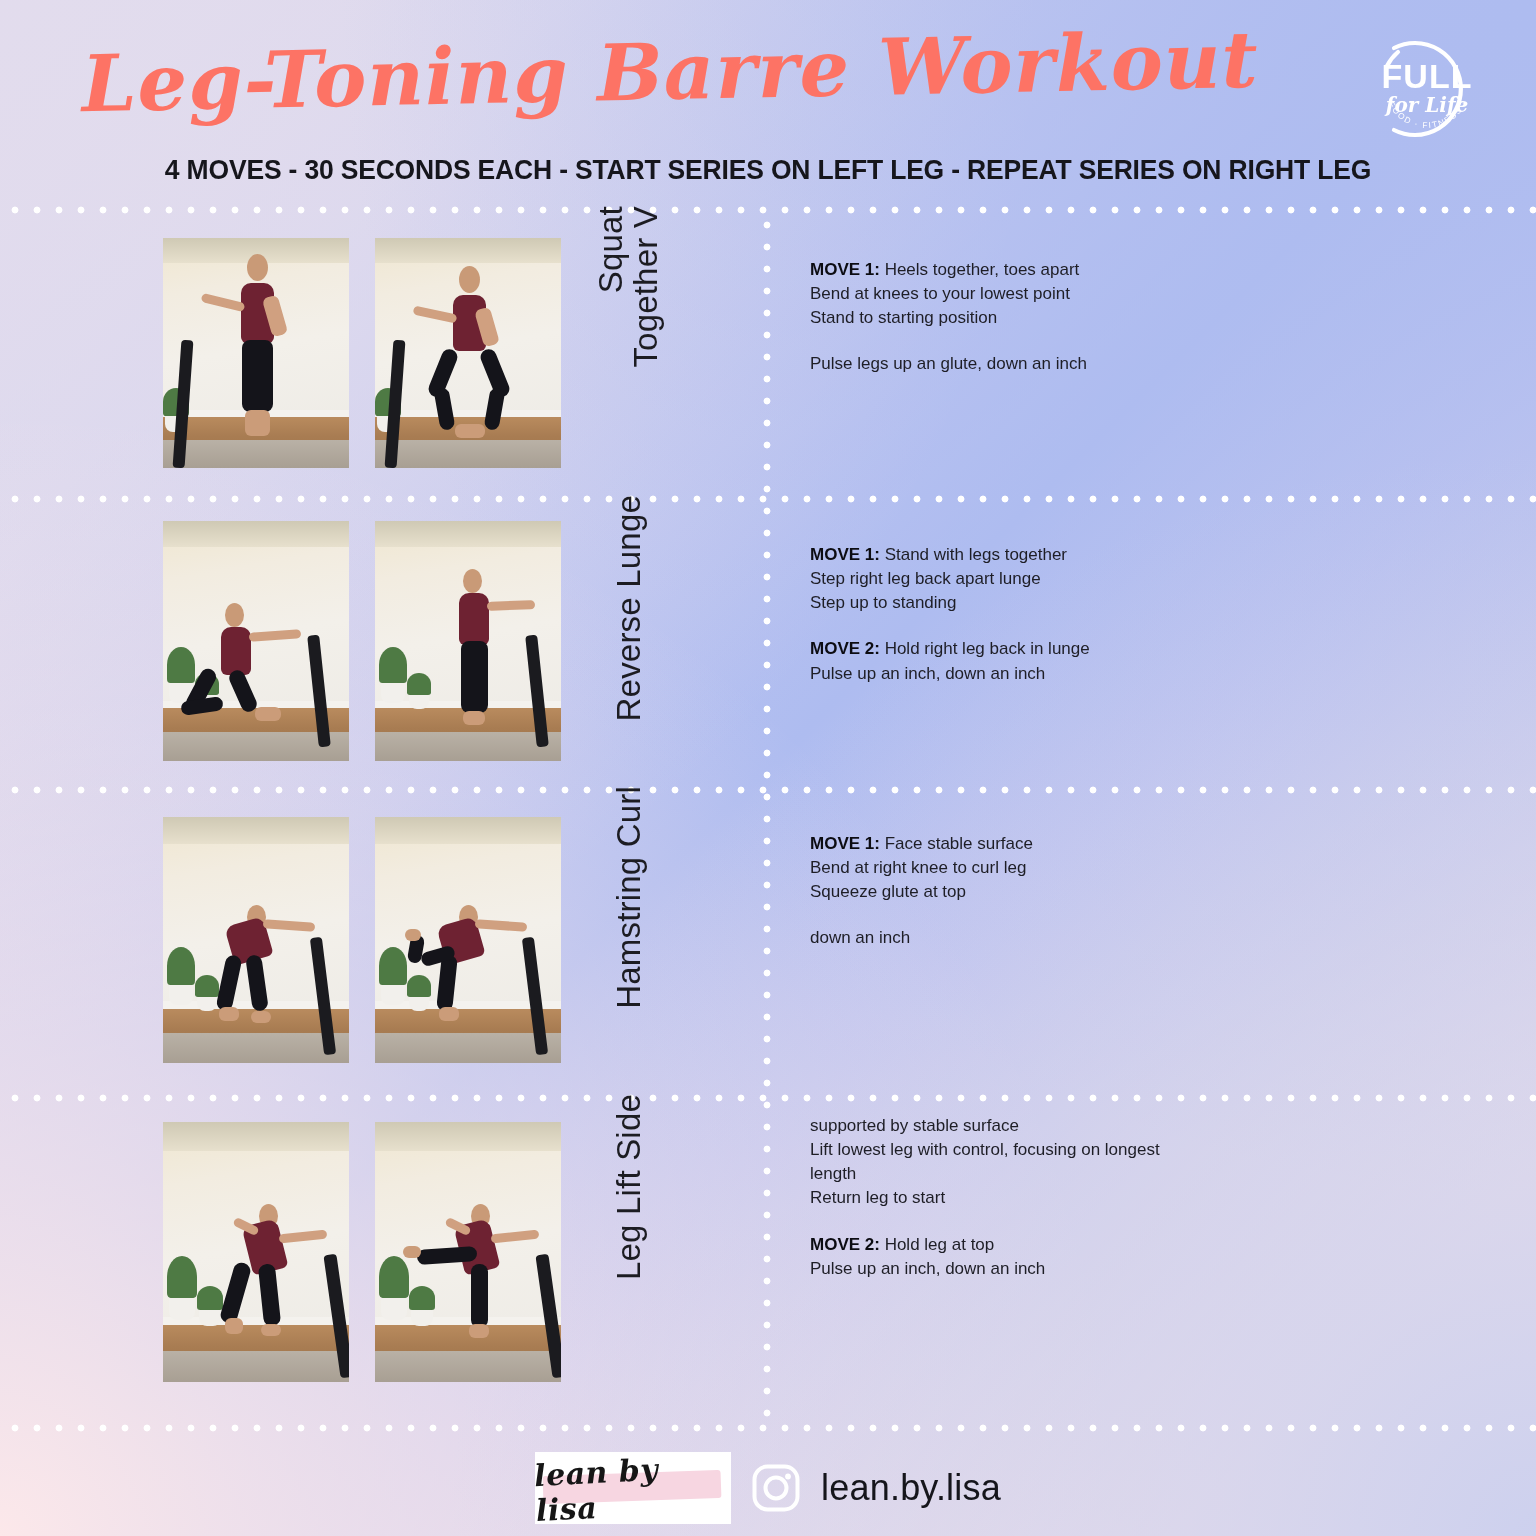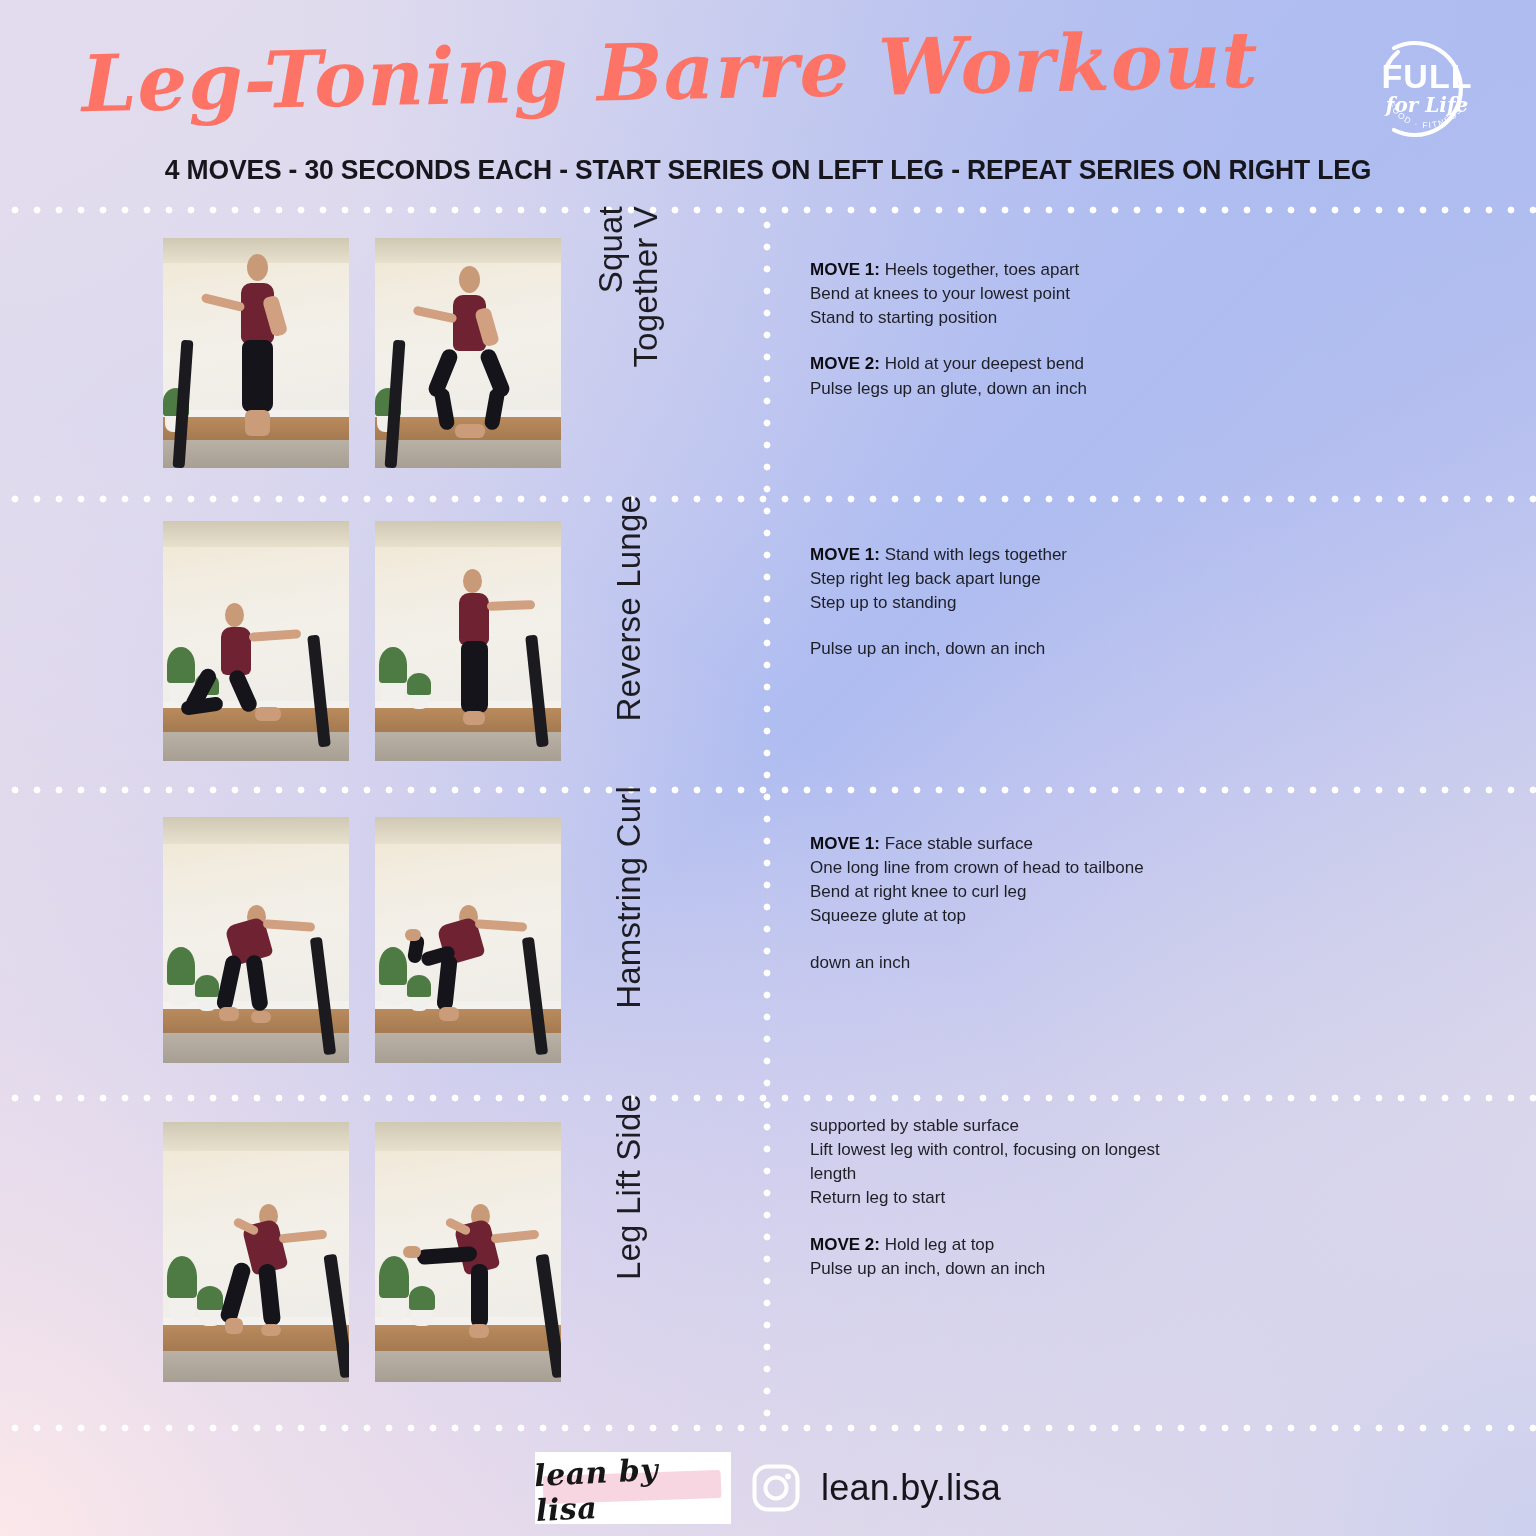--- a/index.html
+++ b/index.html
@@ -355,22 +355,20 @@
     </div>
 
     <div class="instructions" style="top:52px">
       <div class="blk">
         <p><b>MOVE 1:</b>
            <span>Heels together, toes apart</span></p>
         <p>Bend at knees to your lowest point</p>
         <p>Stand to starting position</p>
       </div>
       <div class="blk">
-        <p><b>MOVE 2:</b>
-           <span>Hold at your deepest bend</span></p>
         <p>Pulse legs up an glute, down an inch</p>
       </div>
     </div>
   </div>
 
   <div class="row" style="top:495px; height:291px">
 
     <div class="photos" style="top:26px">
       <div class="photo" style="width:186px;height:240px">
         <div class="wall"></div>
@@ -416,20 +414,22 @@
     </div>
 
     <div class="instructions" style="top:48px">
       <div class="blk">
         <p><b>MOVE 1:</b>
            <span>Stand with legs together</span></p>
         <p>Step right leg back apart lunge</p>
         <p>Step up to standing</p>
       </div>
       <div class="blk">
+        <p><b>MOVE 2:</b>
+           <span>Hold right leg back in lunge</span></p>
         <p>Pulse up an inch, down an inch</p>
       </div>
     </div>
   </div>
 
   <div class="row" style="top:786px; height:308px">
 
     <div class="photos" style="top:31px">
       <div class="photo" style="width:186px;height:246px">
         <div class="wall"></div>
@@ -474,21 +474,20 @@
 
     <div class="vlabel">
       <span>Hamstring Curl</span>
 
     </div>
 
     <div class="instructions" style="top:46px">
       <div class="blk">
         <p><b>MOVE 1:</b>
            <span>Face stable surface</span></p>
-        <p>One long line from crown of head to tailbone</p>
         <p>Bend at right knee to curl leg</p>
         <p>Squeeze glute at top</p>
       </div>
       <div class="blk">
         <p>down an inch</p>
       </div>
     </div>
   </div>
 
   <div class="row" style="top:1094px; height:330px">

